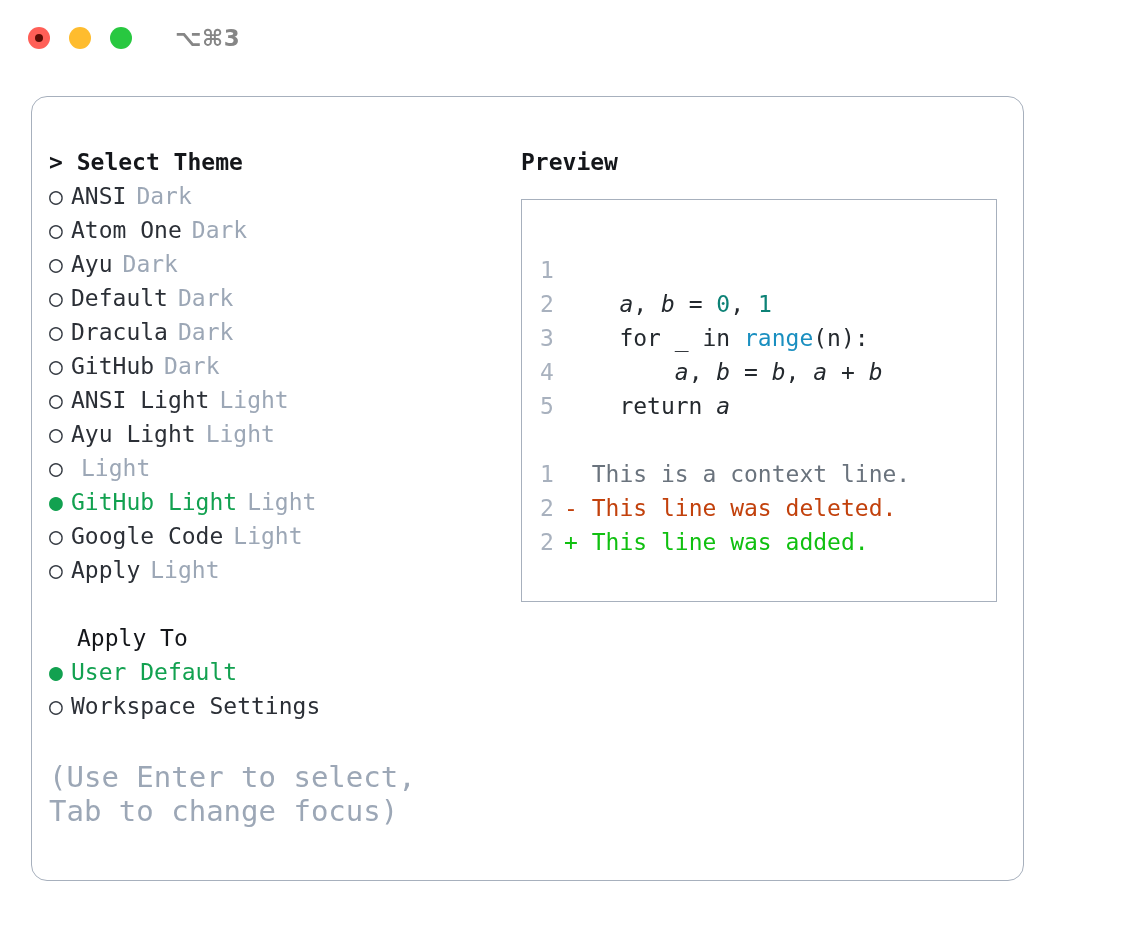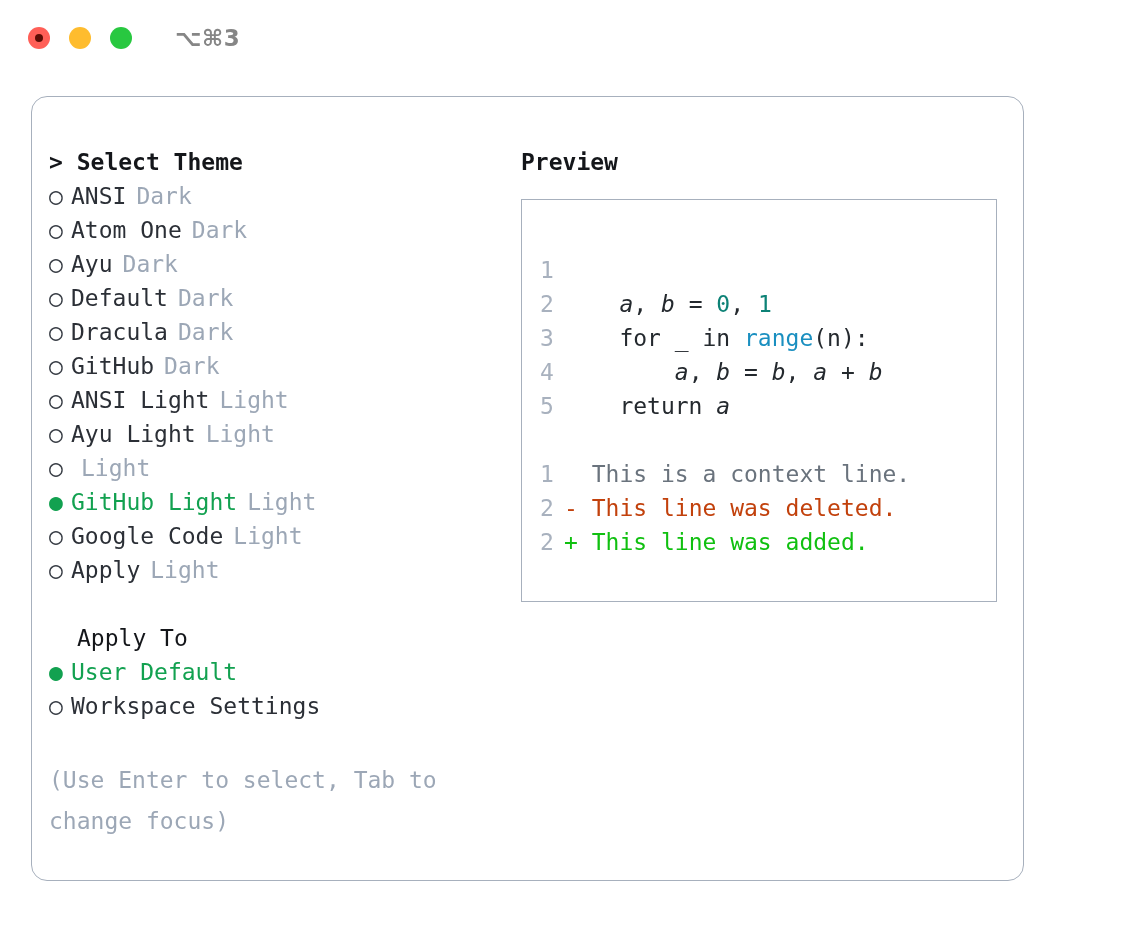--- a/index.html
+++ b/index.html
@@ -129,22 +129,22 @@
     line-height: 34px;
     white-space: pre;
     padding-left: 28px;
   }
   .spacer-34 { height: 34px; }
 
   .hint {
     position: absolute;
     left: 17px; top: 663px;
     width: 404px;
-    font-size: 23px;
-    line-height: 41px;
+    font-size: 29px;
+    line-height: 34px;
     color: #9ca7b6;
   }
 
   
   .right-col {
     position: absolute;
     left: 479px; top: 48px;
     width: 496px;
     margin-left: 10px;
   }

